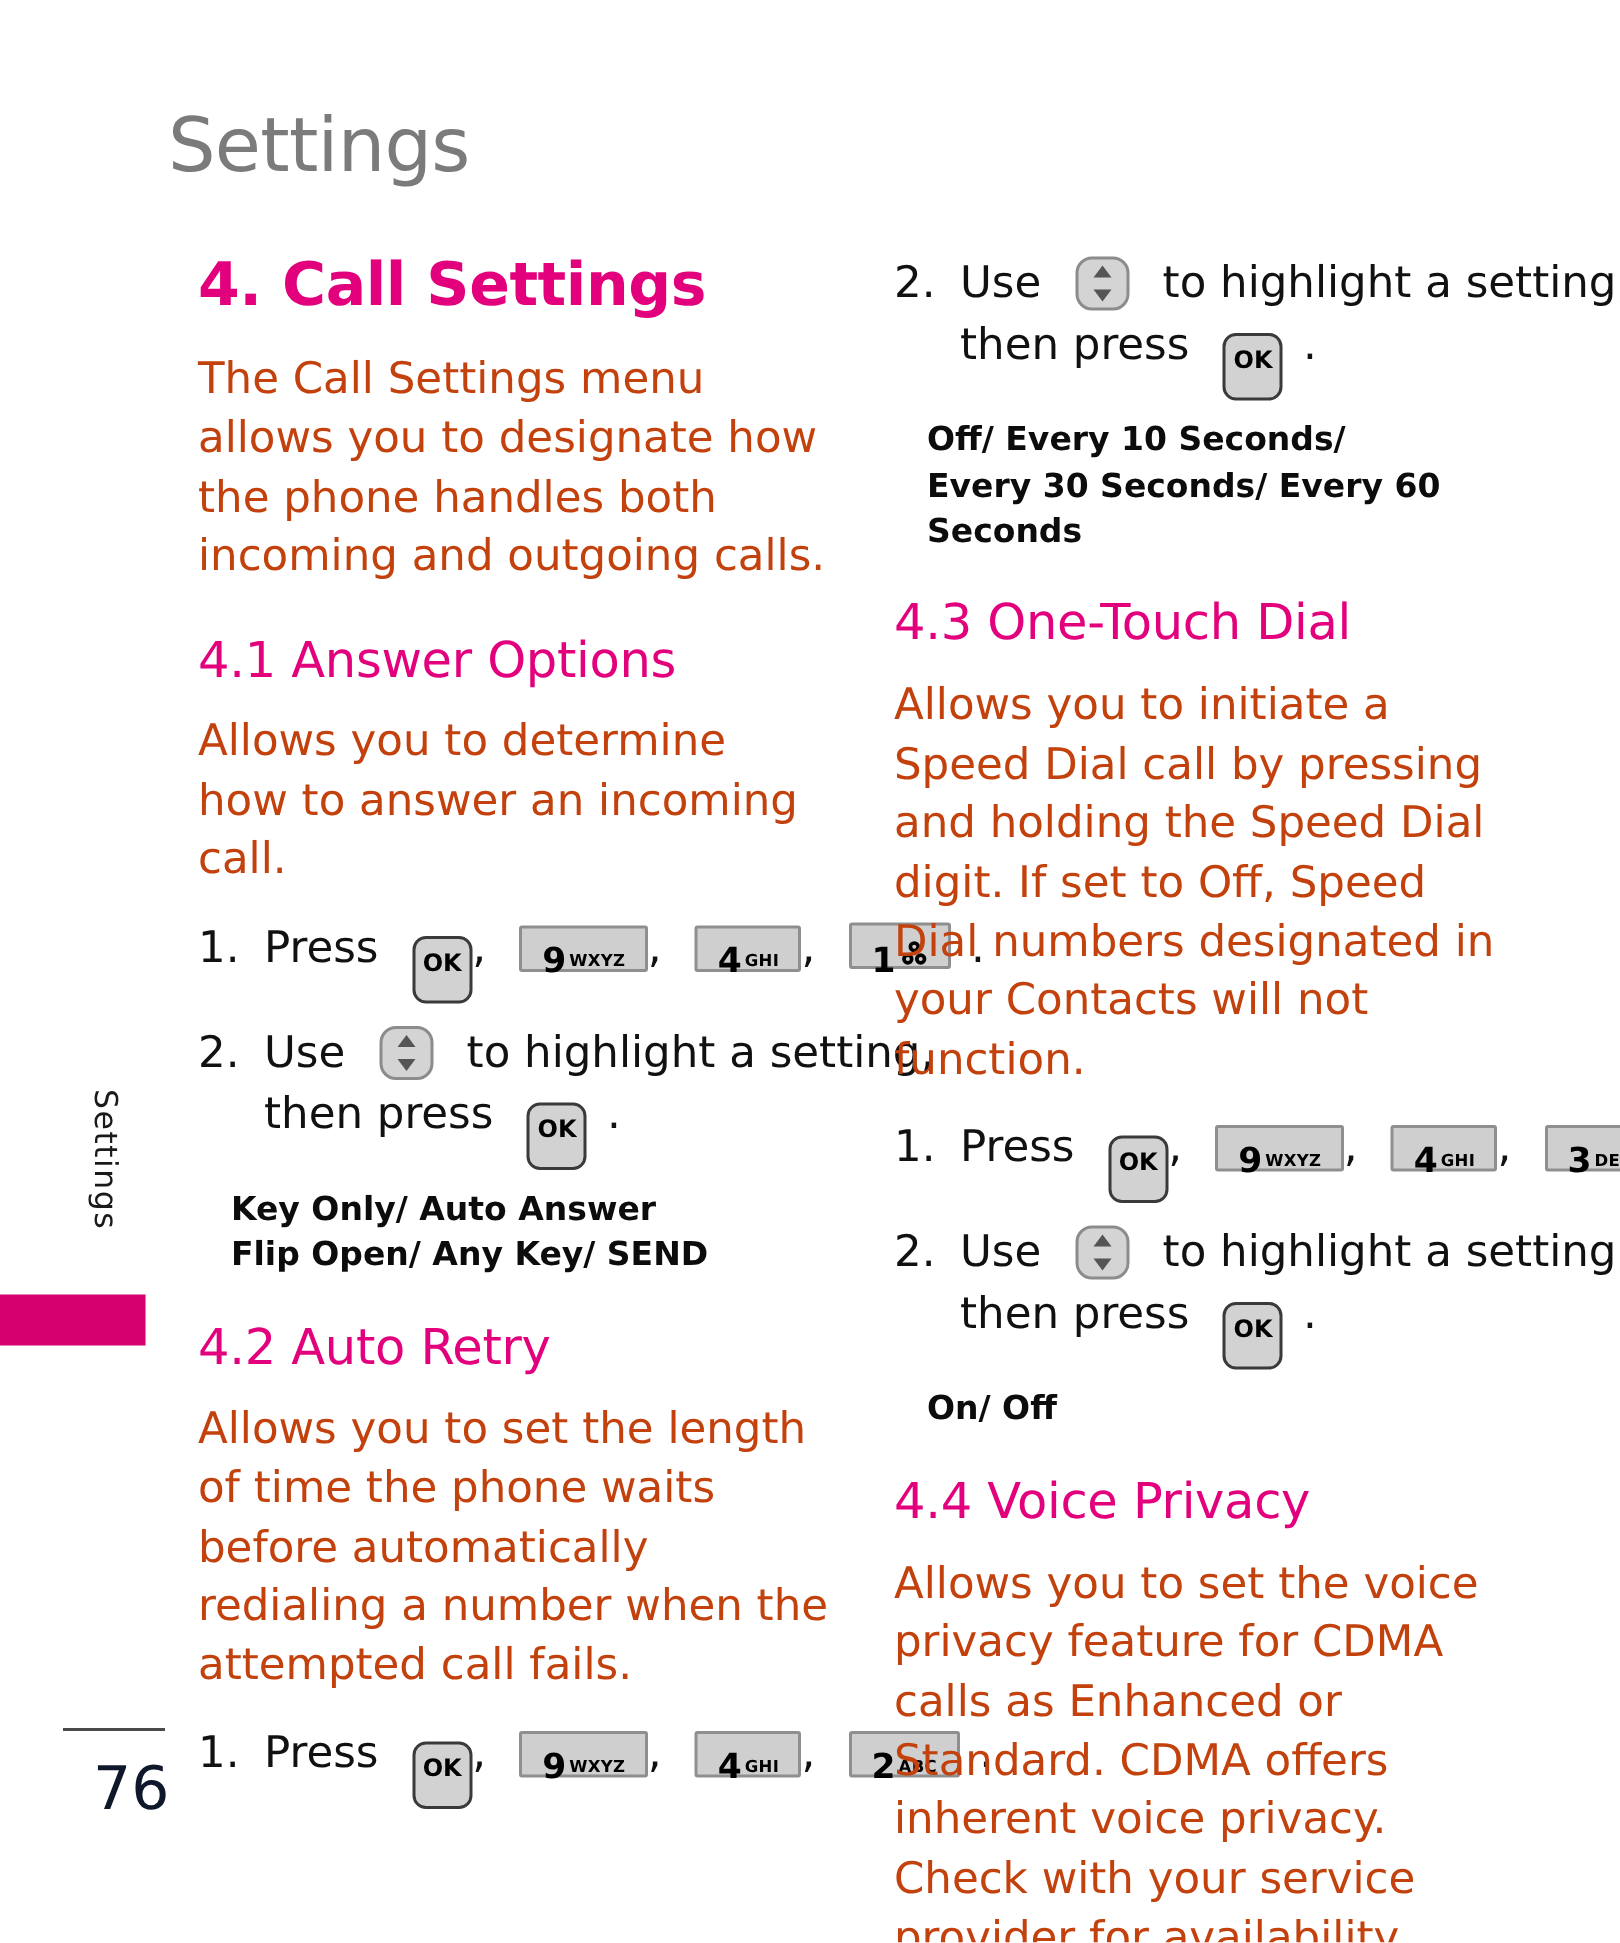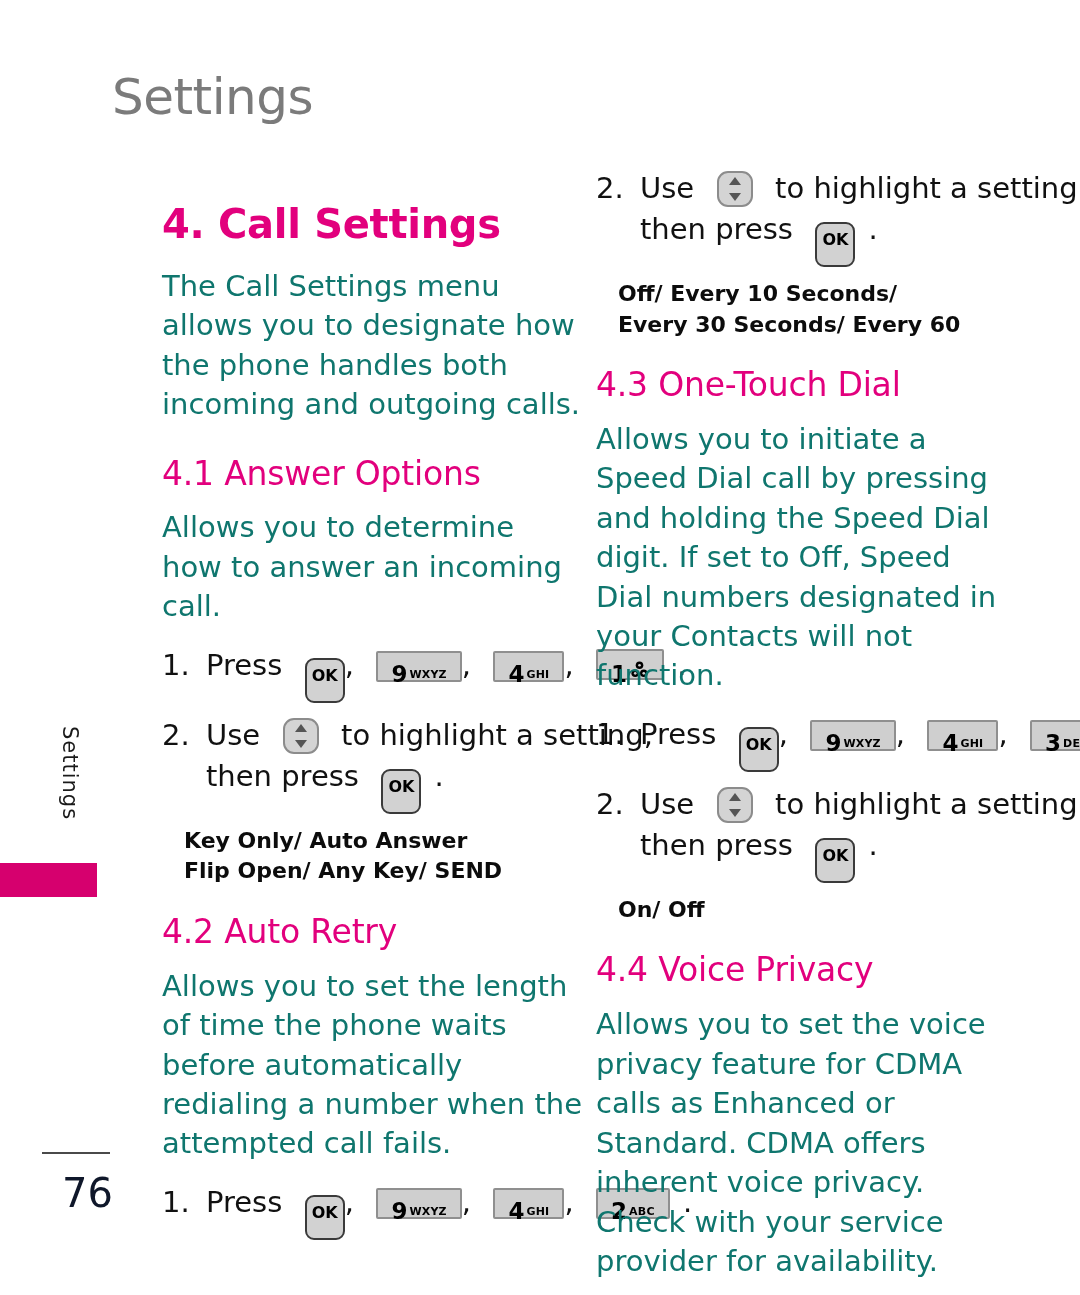--- a/index.html
+++ b/index.html
@@ -48,21 +48,21 @@
     height: 34px;
     background: #d6006e;
   }
 
   
   .col {
     position: absolute;
     top: 168px;
     width: 420px;
   }
-  .col-left  { left: 162px; margin-top: 34px; }
+  .col-left  { left: 132px; }
   .col-right { left: 596px; }
 
   
   .h-section {
     color: #e2007d;
     font-size: 40px;
     font-weight: 700;
     line-height: 1.12;
     margin: 0 0 20px 0;
     letter-spacing: -0.3px;
@@ -73,21 +73,21 @@
     font-weight: 400;
     line-height: 1.15;
     margin: 30px 0 16px 0;
     letter-spacing: -0.2px;
   }
   .h-sub.tight { margin-top: 26px; }
 
   .body-text {
     font-size: 29px;
     line-height: 1.36;
-    color: #0f766e;
+    color: #c2410c;
     margin: 0 0 18px 0;
     font-weight: 400;
   }
   .opts {
     font-size: 22px;
     line-height: 1.38;
     color: #0c0c0c;
     font-weight: 700;
     margin: 10px 0 14px 22px;
   }
@@ -309,20 +309,21 @@
         <span>then press</span>
         <span class="sep"></span>
         <span class="key key-ok">OK</span>
         <span class="sep"></span><span>.</span>
       </span>
     </div>
 
     <div class="opts">
       <span class="step-line">Off/ Every 10 Seconds/</span>
       <span class="step-line">Every 30 Seconds/ Every 60</span>
+      <span class="step-line">Seconds</span>
     </div>
 
     <div class="h-sub tight">4.3 One-Touch Dial</div>
 
     <p class="body-text">Allows you to initiate a Speed Dial call by pressing and holding the Speed Dial digit. If set to Off, Speed Dial numbers designated in your Contacts will not function.</p>
 
     <div class="step">
       <span class="num">1.</span>
       <span class="step-line">
         <span>Press</span>

